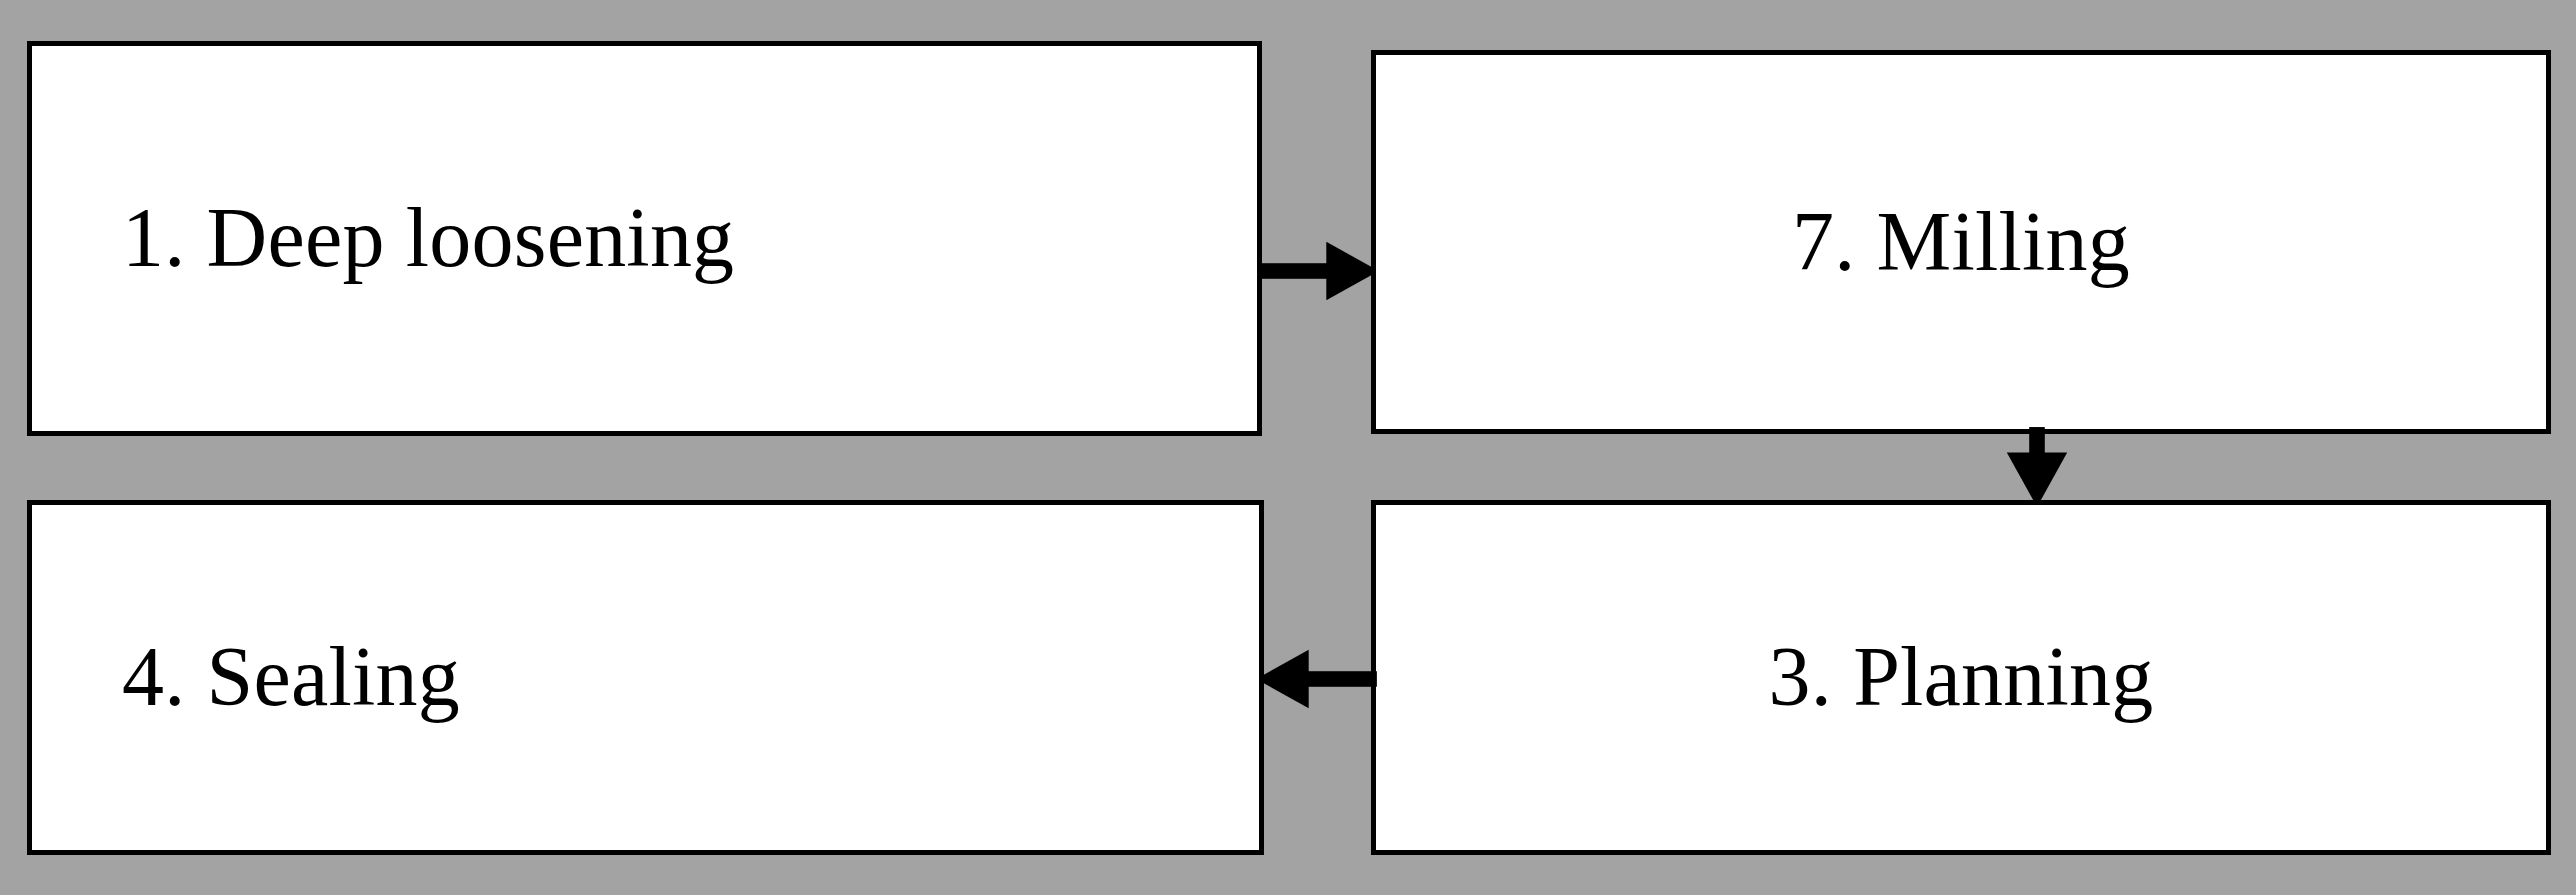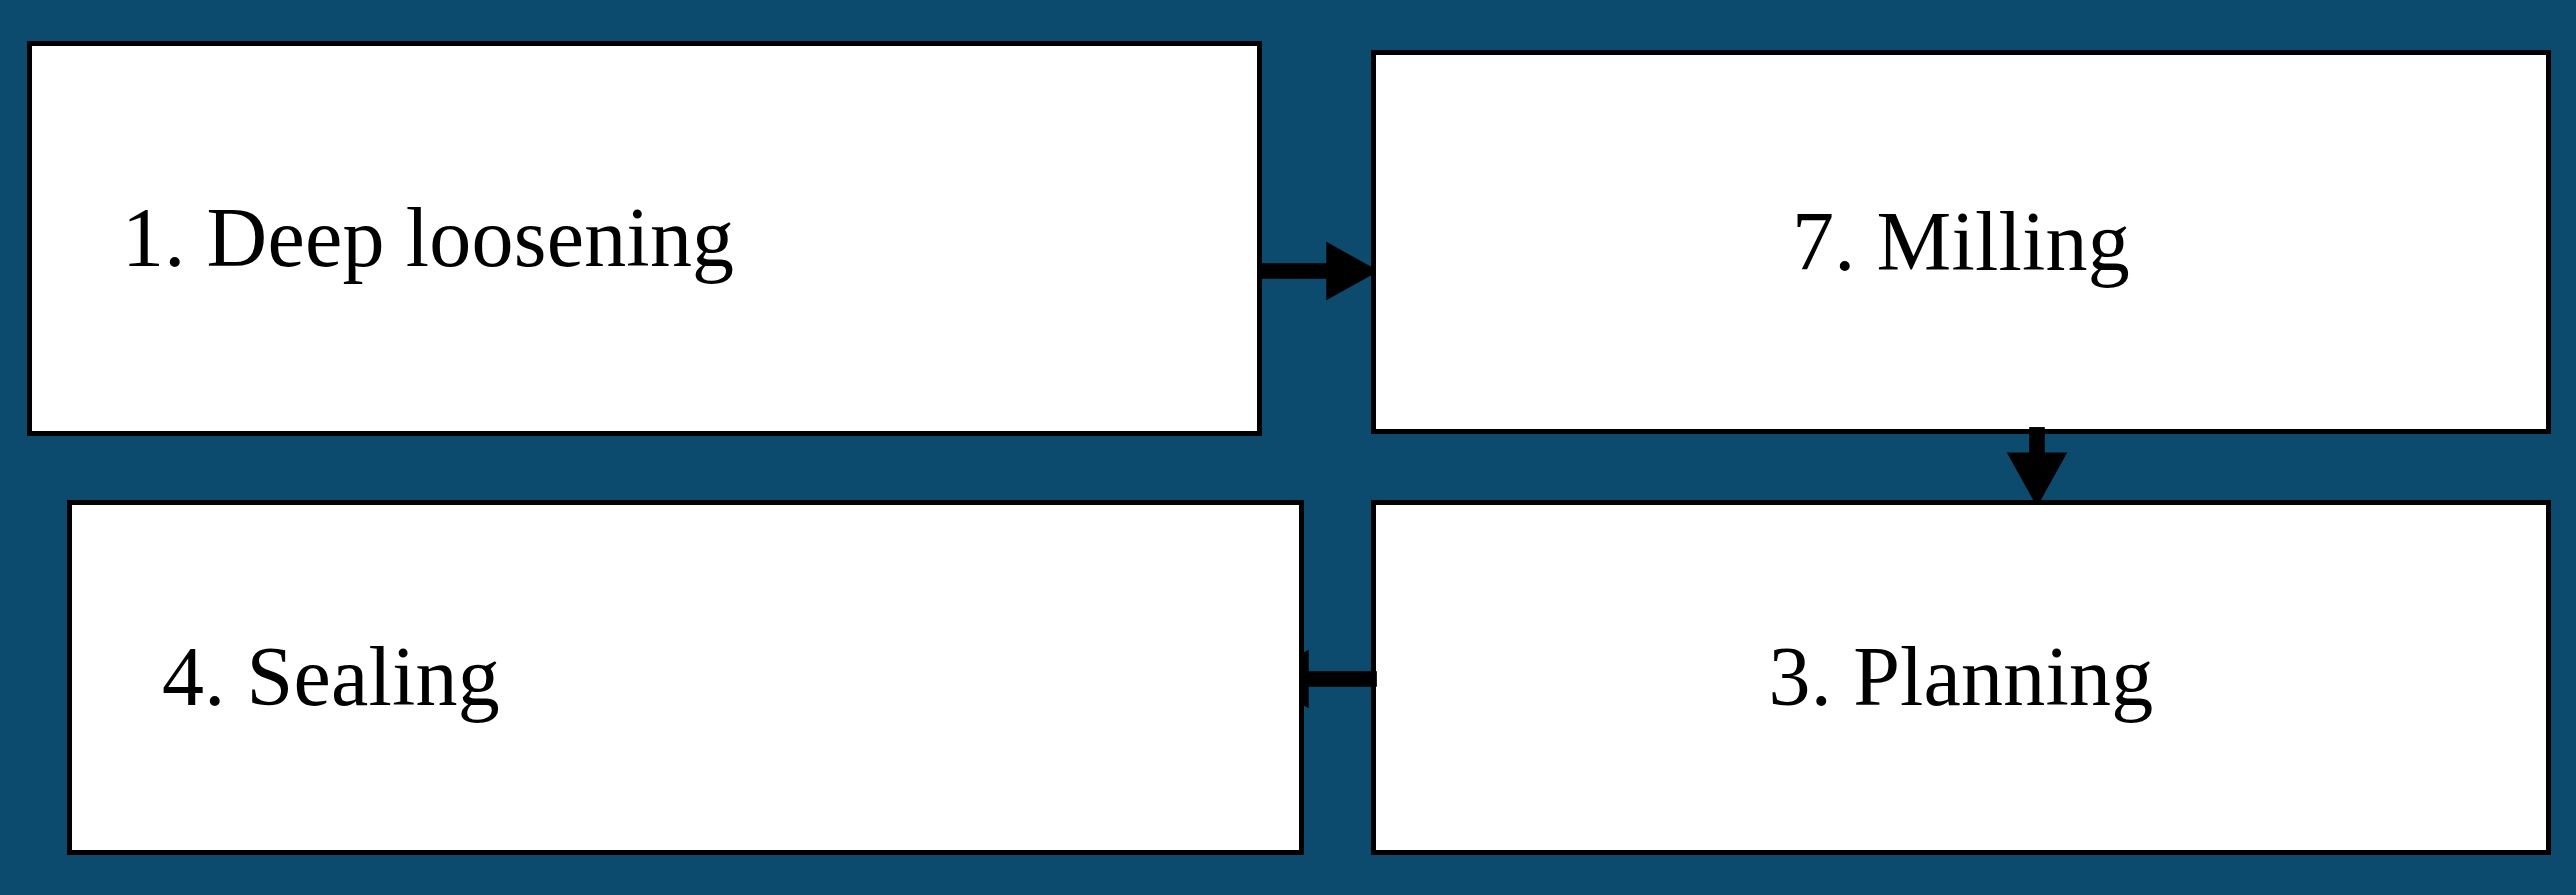--- a/index.html
+++ b/index.html
@@ -5,21 +5,21 @@
 <style>
   html, body {
     margin: 0;
     padding: 0;
     background: #ffffff;
   }
   #canvas {
     position: relative;
     width: 2576px;
     height: 895px;
-    background: #0c4a6e;
+    background: #a3a3a3;
     overflow: hidden;
     font-family: "Liberation Serif", "DejaVu Serif", serif;
   }
   .node {
     position: absolute;
     box-sizing: border-box;
     background: #ffffff;
     border: 5.9px solid #000000;
     display: flex;
     align-items: center;
@@ -33,21 +33,21 @@
     line-height: 1.05;
     letter-spacing: 0.2px;
     white-space: nowrap;
   }
   .node-label.center { text-align: center; }
   .node-label.left-pad { text-align: left; padding-left: 90px; }
 
   
   #node-1 { left: 27px;   top: 41px;  width: 1235px; height: 395px; }
   #node-2 { left: 1371px; top: 50px;  width: 1180px; height: 384px; }
-  #node-4 { left: 27px;   top: 500px; width: 1237px; height: 355px; margin-left: 40px; }
+  #node-4 { left: 27px;   top: 500px; width: 1237px; height: 355px; }
   #node-3 { left: 1371px; top: 500px; width: 1180px; height: 355px; }
 
   
   .connector {
     position: absolute;
   }
   .connector svg { display: block; overflow: visible; }
 
   #conn-1-2 { left: 1258px; top: 234px; width: 121px; height: 74px; }
   #conn-2-3 { left: 1999px; top: 427px; width: 76px; height: 80px; }

